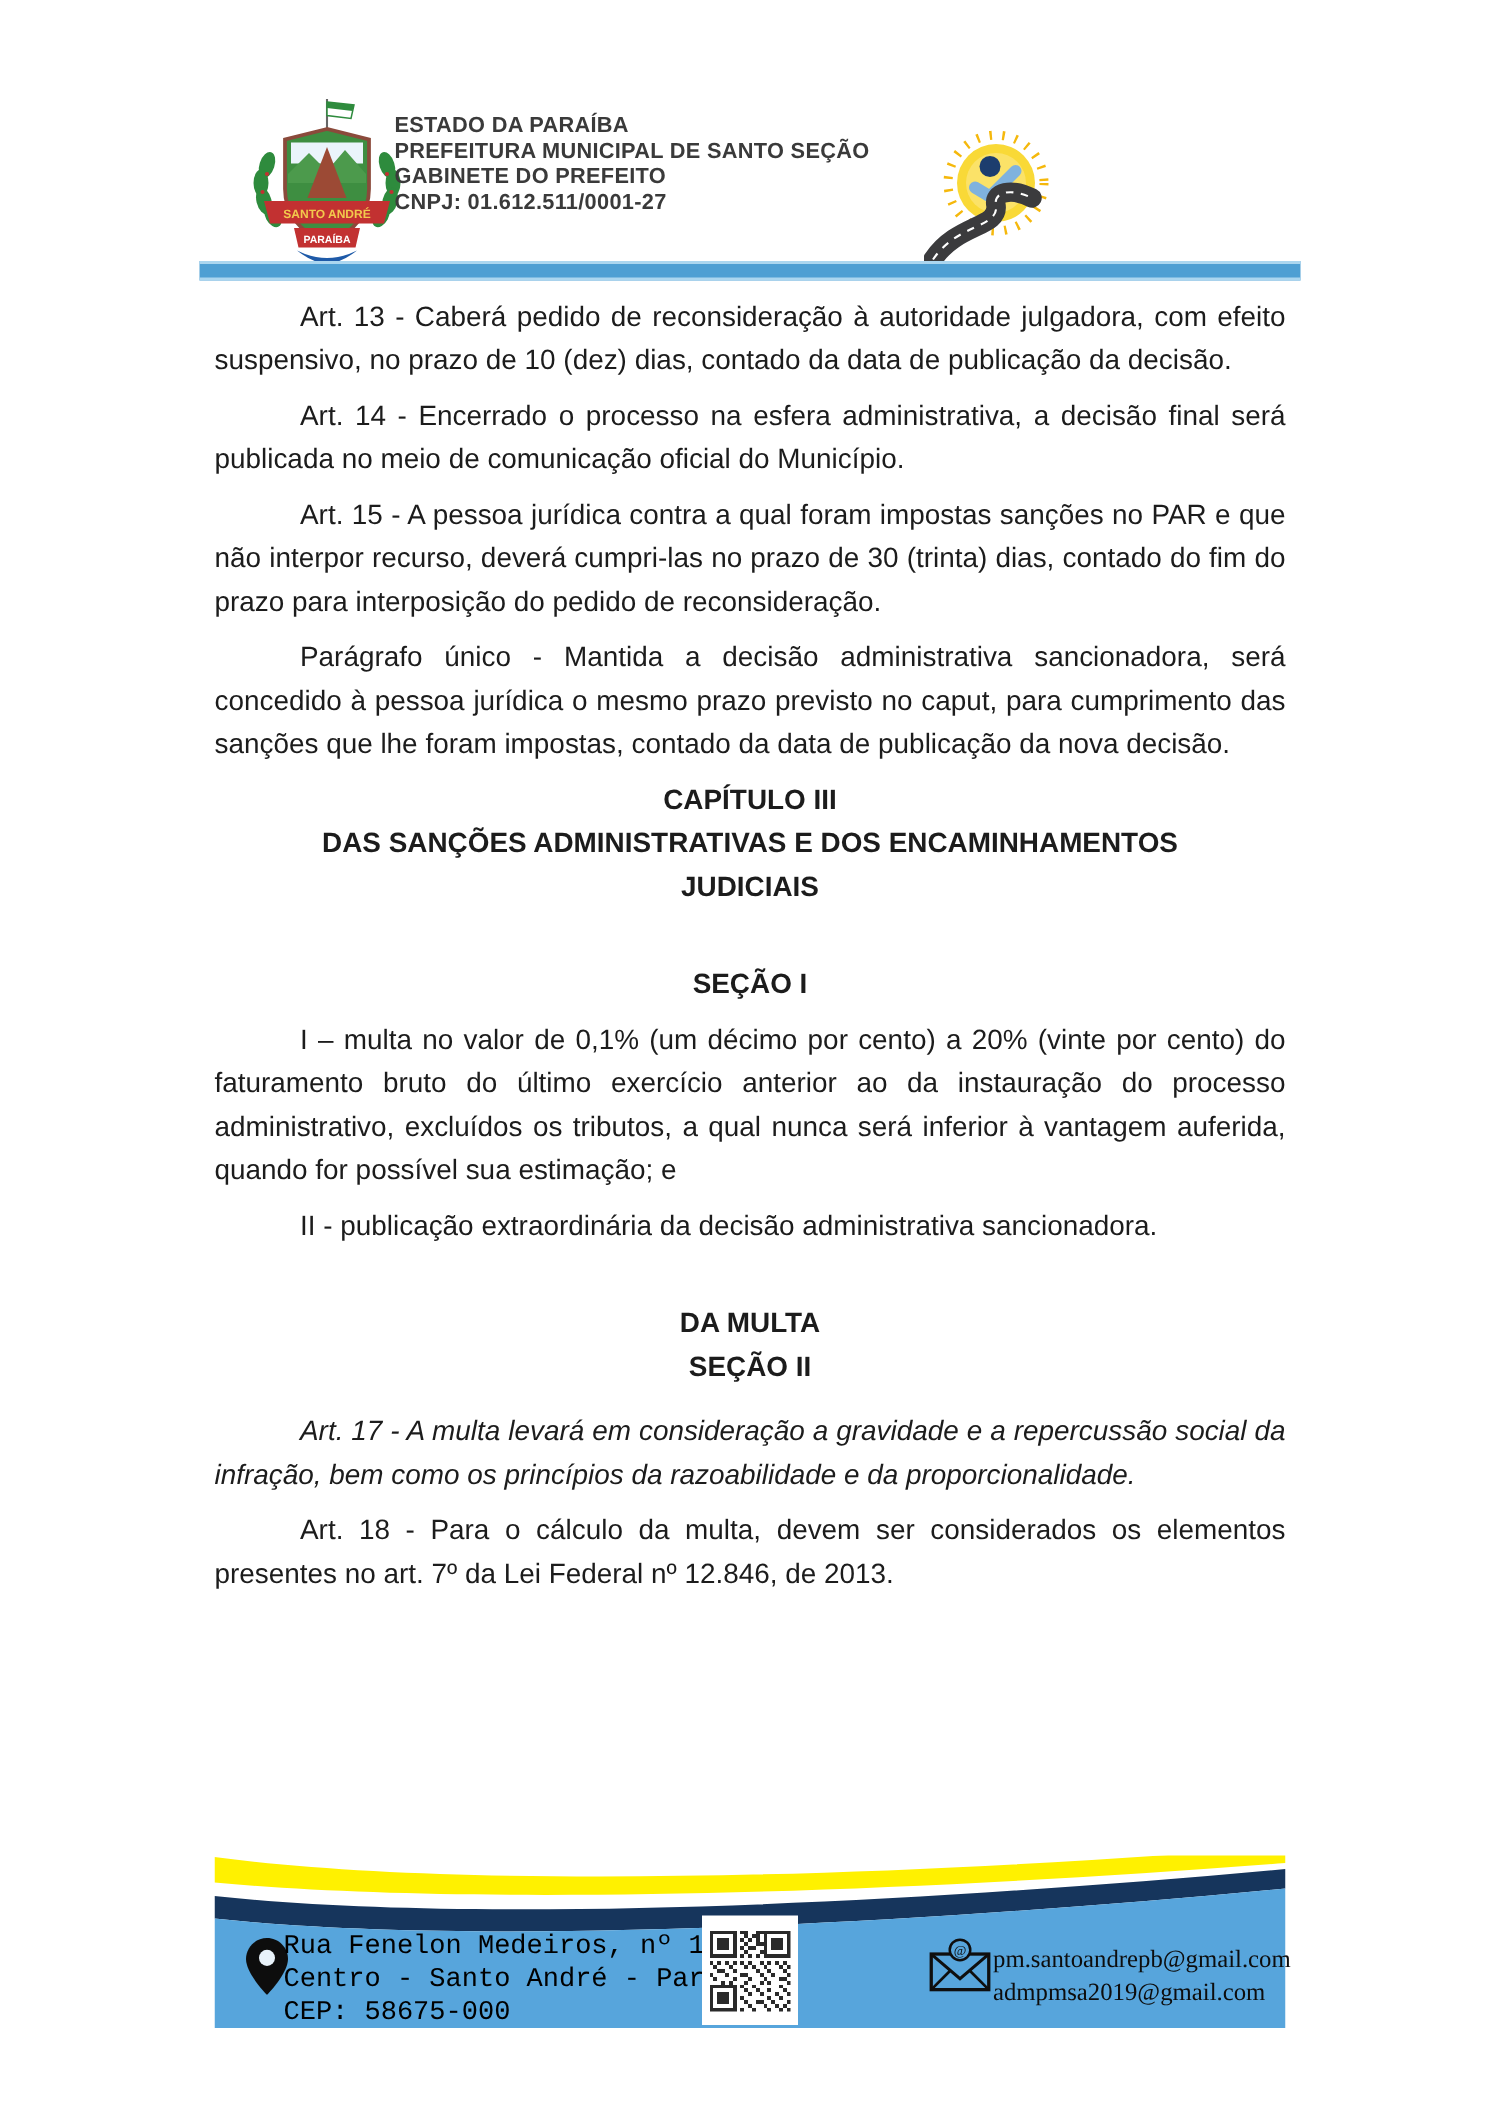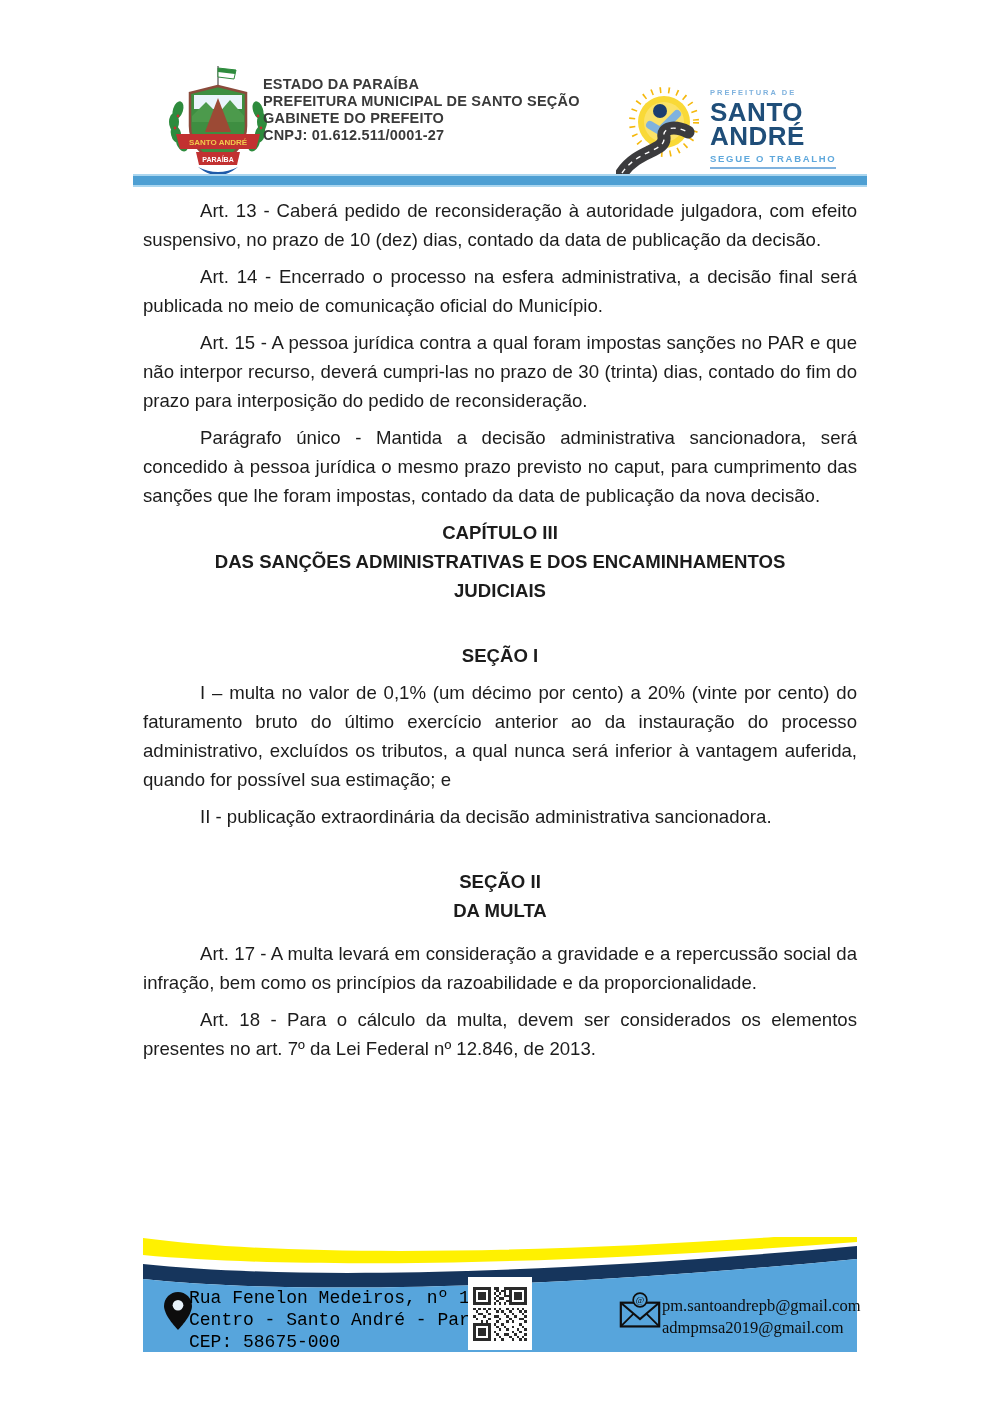--- a/index.html
+++ b/index.html
@@ -20,21 +20,21 @@
 
   .divider-bar{position:absolute;left:133px;top:174px;width:734px;height:9px;
                background:#4e9fd3;border-top:2px solid #abd6ef;border-bottom:2px solid #abd6ef;}
 
   
   .content{position:absolute;left:143px;top:196px;width:714px;
            font-size:18.6px;line-height:29px;color:#1c1c1c;}
   .para{margin:0 0 8px 0;text-align:justify;text-indent:57px;}
   .hgroup{margin:0 0 8px 0;font-weight:bold;text-align:center;}
   .mt-lg{margin-top:36px;}
-  .mt-md{margin-top:14px;}
+  .mt-md{margin-top:14px;font-style:italic;}
 
   
   .footer{position:absolute;left:143px;top:1237px;width:714px;height:115px;}
   .footer svg.waves{position:absolute;left:0;top:0;width:714px;height:115px;}
   .pin{position:absolute;left:21px;top:53px;}
   .address{position:absolute;left:46px;top:50px;
            font-family:Liberation Mono, monospace;font-size:18px;line-height:22px;color:#000000;}
   .qr-box{position:absolute;left:325px;top:40px;width:64px;height:73px;background:#ffffff;
           display:flex;align-items:center;justify-content:center;}
   .envelope{position:absolute;left:476px;top:54px;}
@@ -97,26 +97,20 @@
   <div class="logo-wrap">
     <svg class="logo-art" width="92" height="95" viewBox="0 0 92 95">
       <circle cx="48" cy="42" r="32" fill="none" stroke="#f5b80c" stroke-width="6" stroke-dasharray="1.6 7"></circle>
       <circle cx="48" cy="42" r="26" fill="#f9d937"></circle>
       <circle cx="48" cy="42" r="20" fill="#fbe268"></circle>
       <circle cx="44" cy="31" r="7" fill="#1c3d6e"></circle>
       <polyline points="34,45 44,51 61,34" fill="none" stroke="#7fb2de" stroke-width="8" stroke-linecap="round" stroke-linejoin="round"></polyline>
       <path d="M6,93 C22,69 50,72 48,57 C46,48 58,45 72,52" fill="none" stroke="#3b3b3d" stroke-width="13" stroke-linecap="round"></path>
       <path d="M6,93 C22,69 50,72 48,57 C46,48 58,45 72,52" fill="none" stroke="#ffffff" stroke-width="1.4" stroke-dasharray="5 5"></path>
     </svg>
-    <div class="logo-text">
-      <div class="logo-eyebrow">PREFEITURA DE</div>
-      <div class="logo-title">SANTO</div>
-      <div class="logo-title">ANDRÉ</div>
-      <div class="logo-tagline">SEGUE O TRABALHO</div>
-    </div>
   </div>
 
   <div class="divider-bar"></div>
 
   <div class="content">
     <p class="para">Art. 13 - Caberá pedido de reconsideração à autoridade julgadora, com efeito suspensivo, no prazo de 10 (dez) dias, contado da data de publicação da decisão.</p>
     <p class="para">Art. 14 - Encerrado o processo na esfera administrativa, a decisão final será publicada no meio de comunicação oficial do Município.</p>
     <p class="para">Art. 15 - A pessoa jurídica contra a qual foram impostas sanções no PAR e que não interpor recurso, deverá cumpri-las no prazo de 30 (trinta) dias, contado do fim do prazo para interposição do pedido de reconsideração.</p>
     <p class="para">Parágrafo único - Mantida a decisão administrativa sancionadora, será concedido à pessoa jurídica o mesmo prazo previsto no caput, para cumprimento das sanções que lhe foram impostas, contado da data de publicação da nova decisão.</p>
 
@@ -127,22 +121,22 @@
     </div>
 
     <div class="hgroup mt-lg">
       <div>SEÇÃO I</div>
     </div>
 
     <p class="para">I – multa no valor de 0,1% (um décimo por cento) a 20% (vinte por cento) do faturamento bruto do último exercício anterior ao da instauração do processo administrativo, excluídos os tributos, a qual nunca será inferior à vantagem auferida, quando for possível sua estimação; e</p>
     <p class="para">II - publicação extraordinária da decisão administrativa sancionadora.</p>
 
     <div class="hgroup mt-lg">
+      <div>DA MULTA</div>
       <div>SEÇÃO II</div>
-      <div>DA MULTA</div>
     </div>
 
     <p class="para mt-md">Art. 17 - A multa levará em consideração a gravidade e a repercussão social da infração, bem como os princípios da razoabilidade e da proporcionalidade.</p>
     <p class="para">Art. 18 - Para o cálculo da multa, devem ser considerados os elementos presentes no art. 7º da Lei Federal nº 12.846, de 2013.</p>
   </div>
 
   <div class="footer">
     <svg class="waves" viewBox="0 0 714 115" preserveAspectRatio="none">
       <path d="M0,1 C160,22 430,16 714,-6 L714,5 C430,27 160,33 0,18 Z" fill="#fff100"></path>
       <path d="M0,27 C170,45 440,34 714,9 L714,22 C440,48 170,60 0,42 Z" fill="#16355c"></path>

